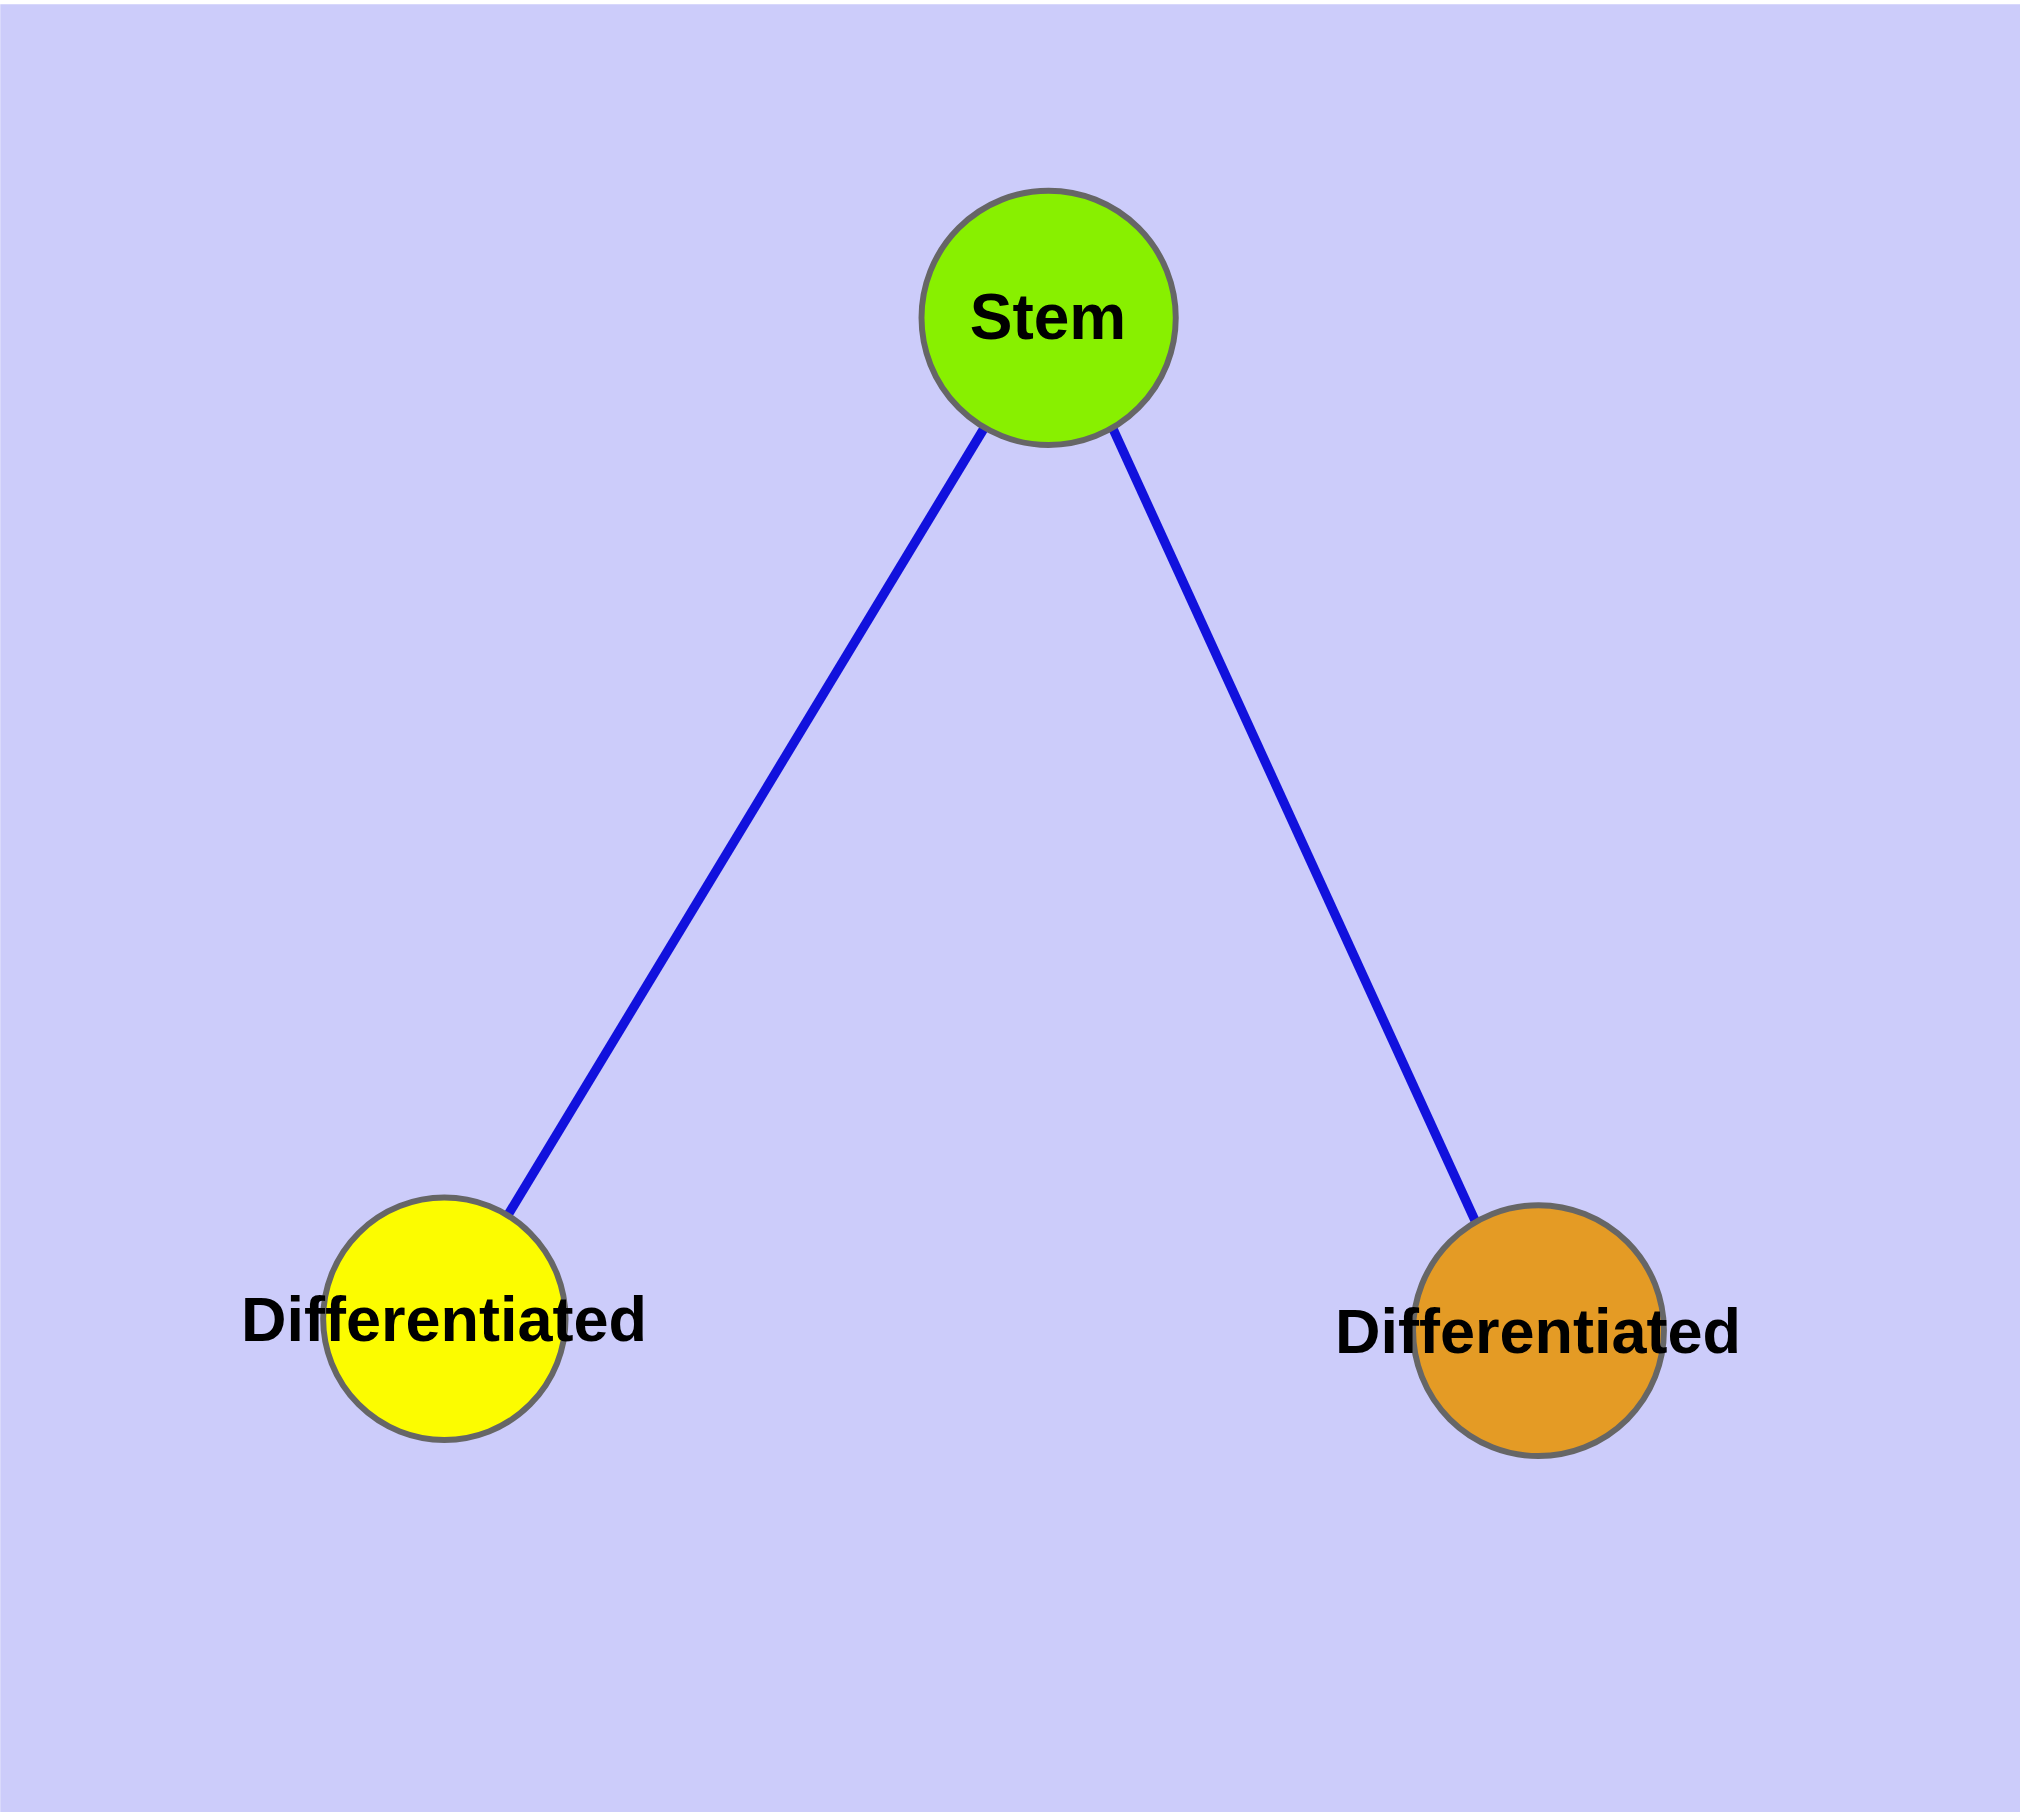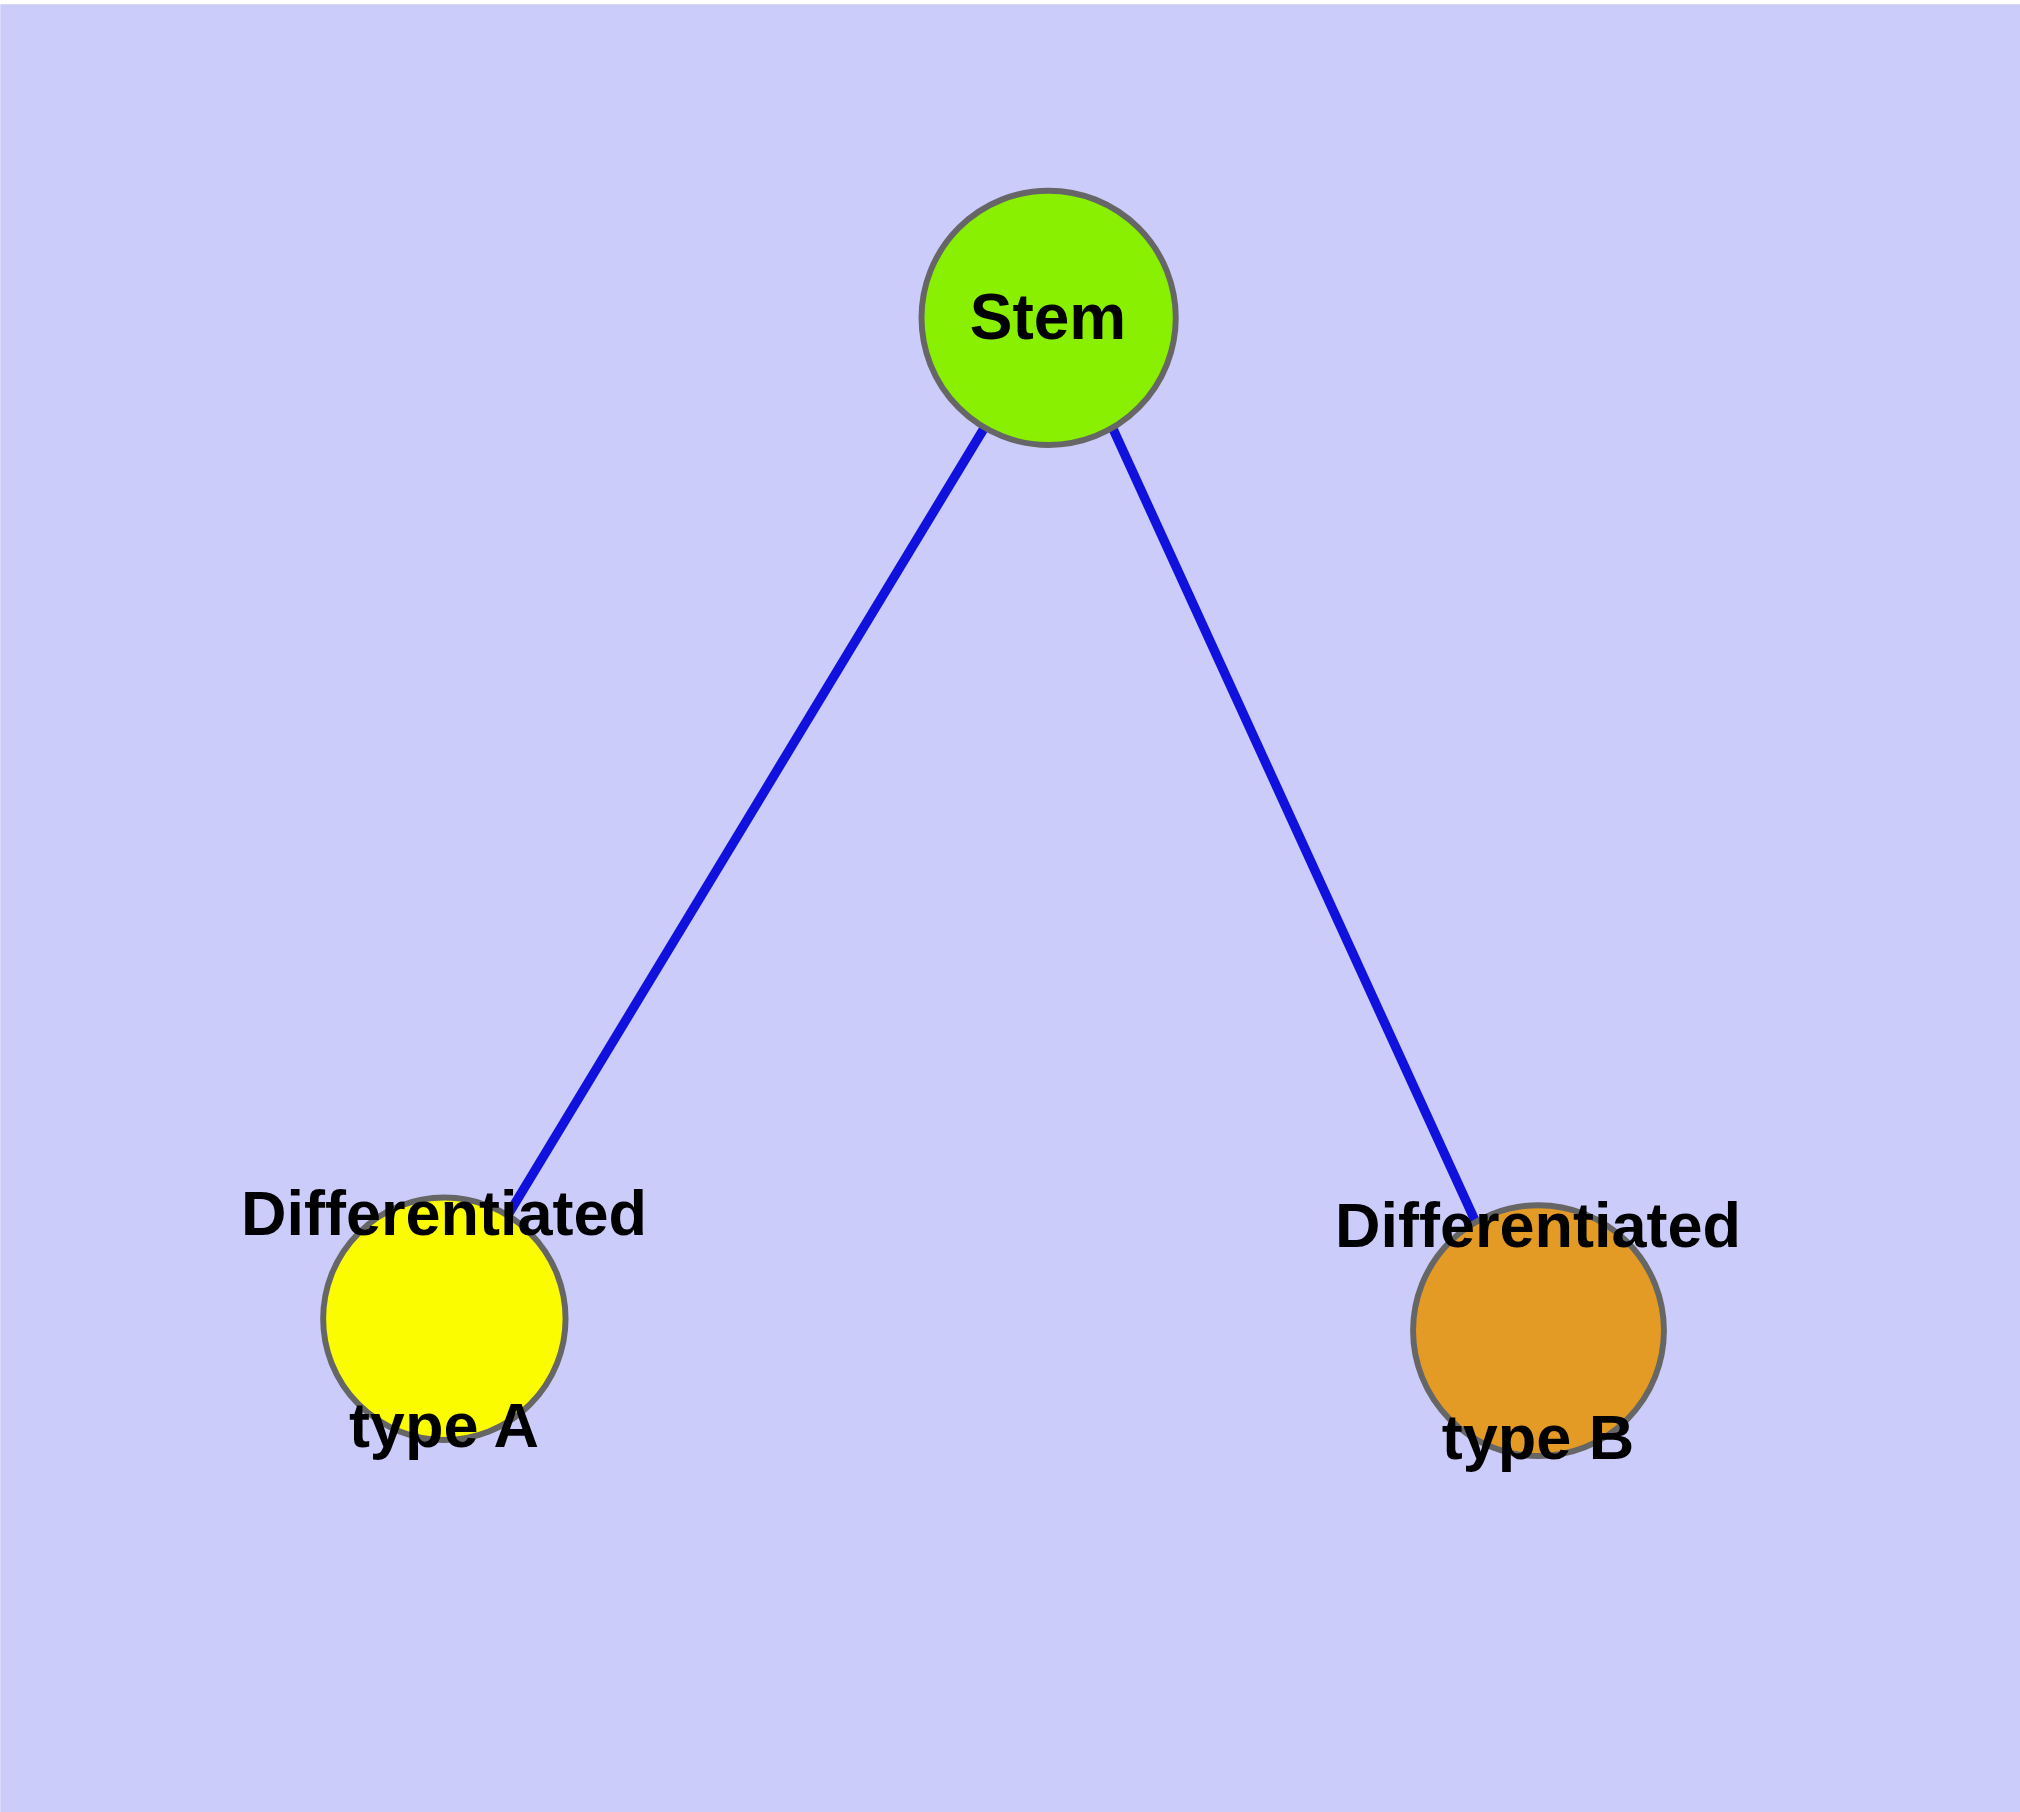--- a/index.html
+++ b/index.html
@@ -72,22 +72,20 @@
       <circle id="node-stem" cx="1237" cy="375" r="150" fill="#88f000" stroke="#666666" stroke-width="7"></circle>
       <circle id="node-diff-a" cx="524" cy="1556" r="143" fill="#fcfc00" stroke="#666666" stroke-width="7"></circle>
       <circle id="node-diff-b" cx="1815" cy="1570" r="148" fill="#e49b25" stroke="#666666" stroke-width="7"></circle>
     </g>
   </svg>
 
   <div class="node-label" id="label-stem" style="left: 1048px; top: 318px;">Stem</div>
 
   <div class="node-label" id="label-diff-a" style="left: 444px; top: 1319px;">
     <div>Differentiated</div>
-    <div>type A</div>
   </div>
 
   <div class="node-label" id="label-diff-b" style="left: 1538px; top: 1331px;">
     <div>Differentiated</div>
-    <div>type B</div>
   </div>
 
 </div>
 
 
 </body></html>

